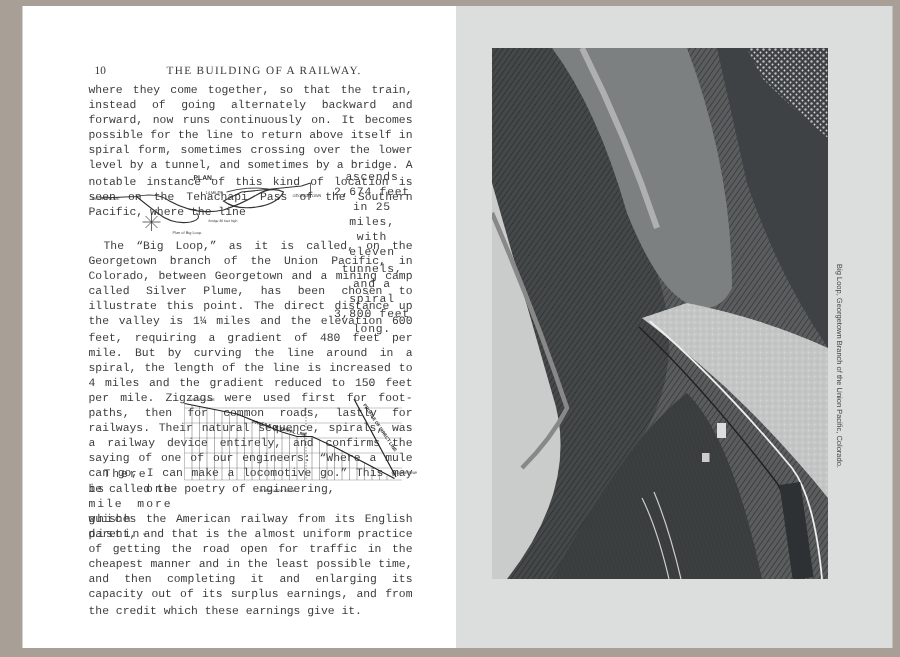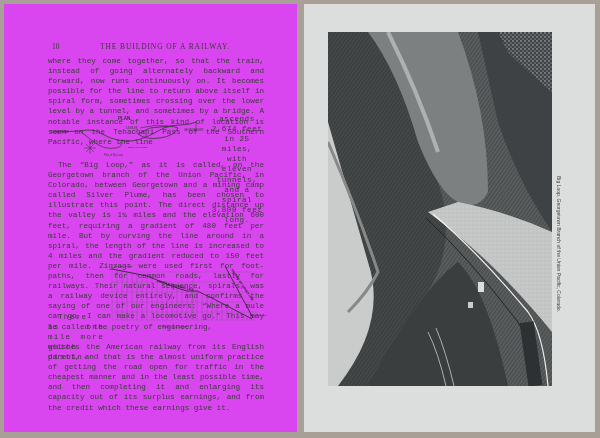--- a/index.html
+++ b/index.html
@@ -1,18 +1,18 @@
 <!DOCTYPE html>
 <html><head>
 <meta charset="utf-8">
 <style>
   html,body{margin:0;padding:0;}
   body{width:600px;height:438px;background:#a8a096;position:relative;overflow:hidden;font-family:"Liberation Serif",serif;}
   .page{position:absolute;background:#dcdedd;}
-  #left-page{left:4px;top:4px;width:293px;height:428px;background:#d946ef;}
+  #left-page{left:15px;top:4px;width:293px;height:428px;background:#ffffff;}
   #right-page{left:304px;top:4px;width:291px;height:428px;background:#dcdedd;}
   .runhead{position:absolute;top:38px;left:48px;width:214px;font-size:7.5px;color:#3a3a3a;}
   .runhead .pn{position:absolute;left:0;top:0;}
   .runhead .tt{position:absolute;left:48px;top:0;letter-spacing:0.9px;text-transform:uppercase;}
   .txt{position:absolute;font-size:7.6px;line-height:10.1px;color:#3c3c3c;text-align:justify;}
   .txt p{margin:0;font-family:Liberation Mono, monospace;}
   .indent{text-indent:10px;}
   #para1{left:44px;top:52px;width:216px;}
   #wrap1{left:206px;top:110px;width:54px;text-align:center;}
   #plan{position:absolute;left:46px;top:110px;width:156px;height:44px;}

